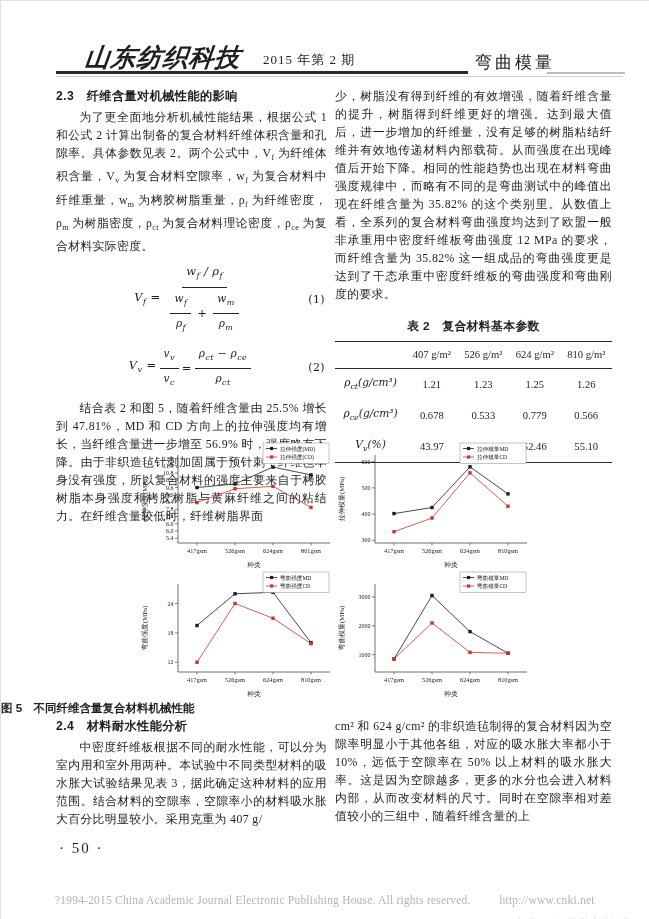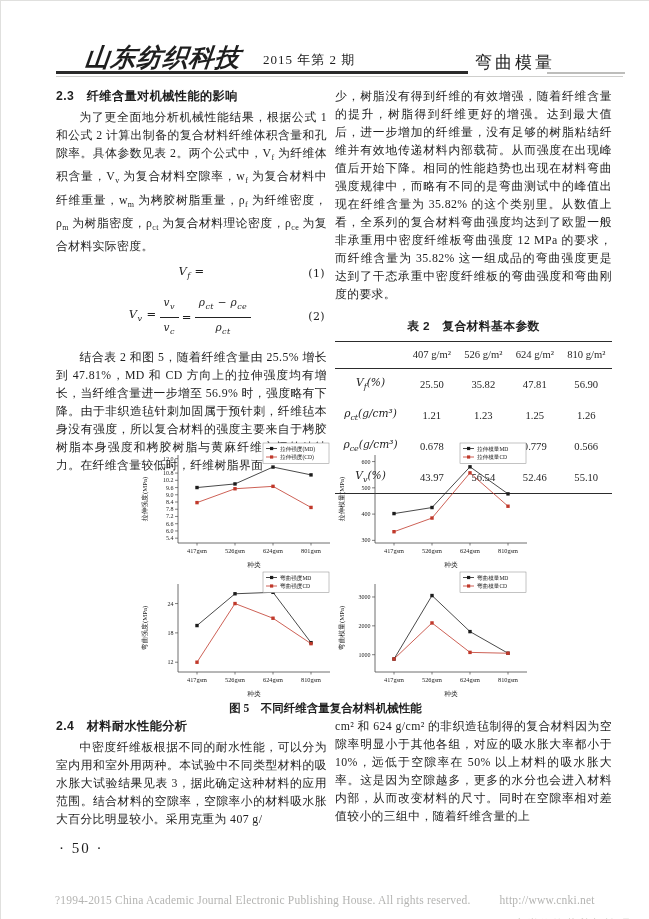--- a/index.html
+++ b/index.html
@@ -41,22 +41,22 @@
   table.booktab{width:100%;border-collapse:collapse;font-size:10.6px;
     border-top:1.6px solid #2c2c2c;border-bottom:1.6px solid #2c2c2c;}
   table.booktab thead tr{border-bottom:1px solid #2c2c2c;}
   table.booktab td,table.booktab th{padding:4px 2px;text-align:center;font-weight:normal;letter-spacing:0;}
   table.booktab .rowlabel{font-style:italic;font-family:"DejaVu Serif",serif;}
 
   
   .figure-grid{position:absolute;left:137px;top:441px;width:394px;height:258px;
     display:grid;grid-template-columns:197px 197px;grid-template-rows:129px 129px;}
   .chart-cell{position:relative;}
-  .fig-caption{position:absolute;left:0px;top:700px;width:649px;text-align:center;
-    font-size:11.5px;font-weight:bold;font-family:Liberation Serif, serif;}
+  .fig-caption{position:absolute;left:0px;top:700px;width:649px;
+    font-size:11.5px;font-weight:bold;font-family:Liberation Sans, sans-serif;}
 
   
   .col-left-bottom{left:55px;top:716px;width:271px;}
   .col-right-bottom{left:334px;top:716px;width:277px;}
 
   .page-number{position:absolute;left:58px;top:839px;font-size:15px;letter-spacing:2px;}
 
   
   .footer-copy{position:absolute;left:54px;top:893px;width:560px;font-size:11.5px;
     color:#b4b4b2;letter-spacing:0.2px;white-space:nowrap;}
@@ -75,20 +75,34 @@
   <div class="hdr-rule-dark"></div>
   <div class="hdr-rule-gray"></div>
   <div class="hdr-rule-tail"></div>
 
   <div class="col col-left">
     <p class="sec-h">2.3　纤维含量对机械性能的影响</p>
     <p class="para">为了更全面地分析机械性能结果，根据公式 1 和公式 2 计算出制备的复合材料纤维体积含量和孔隙率。具体参数见表 2。两个公式中，V<sub>f</sub> 为纤维体积含量，V<sub>v</sub> 为复合材料空隙率，w<sub>f</sub> 为复合材料中纤维重量，w<sub>m</sub> 为栲胶树脂重量，ρ<sub>f</sub> 为纤维密度，ρ<sub>m</sub> 为树脂密度，ρ<sub>ct</sub> 为复合材料理论密度，ρ<sub>ce</sub> 为复合材料实际密度。</p>
 
     <div class="formula">
       <span>V<sub>f</sub> =</span>
+      <span class="frac">
+        <span class="fnum">w<sub>f</sub> / ρ<sub>f</sub></span>
+        <span class="fden">
+          <span class="frac sm">
+            <span class="fnum">w<sub>f</sub></span>
+            <span>ρ<sub>f</sub></span>
+          </span>
+          <span>+</span>
+          <span class="frac sm">
+            <span class="fnum">w<sub>m</sub></span>
+            <span>ρ<sub>m</sub></span>
+          </span>
+        </span>
+      </span>
       <span class="eqnum">(1)</span>
     </div>
 
     <div class="formula">
       <span>V<sub>v</sub> =</span>
       <span class="frac sm">
         <span class="fnum">v<sub>v</sub></span>
         <span>v<sub>c</sub></span>
       </span>
       <span>=</span>
@@ -109,27 +123,20 @@
       <thead>
         <tr id="t2-head-row">
             <th></th>
             <th>407 g/m²</th>
             <th>526 g/m²</th>
             <th>624 g/m²</th>
             <th>810 g/m²</th>
           </tr>
       </thead>
       <tbody id="t2-body">
-          <tr>
-            <td class="rowlabel">V<sub>f</sub>(%)</td>
-            <td>25.50</td>
-            <td>35.82</td>
-            <td>47.81</td>
-            <td>56.90</td>
-          </tr>
           <tr>
             <td class="rowlabel">ρ<sub>ct</sub>(g/cm³)</td>
             <td>1.21</td>
             <td>1.23</td>
             <td>1.25</td>
             <td>1.26</td>
           </tr>
           <tr>
             <td class="rowlabel">ρ<sub>ce</sub>(g/cm³)</td>
             <td>0.678</td>

